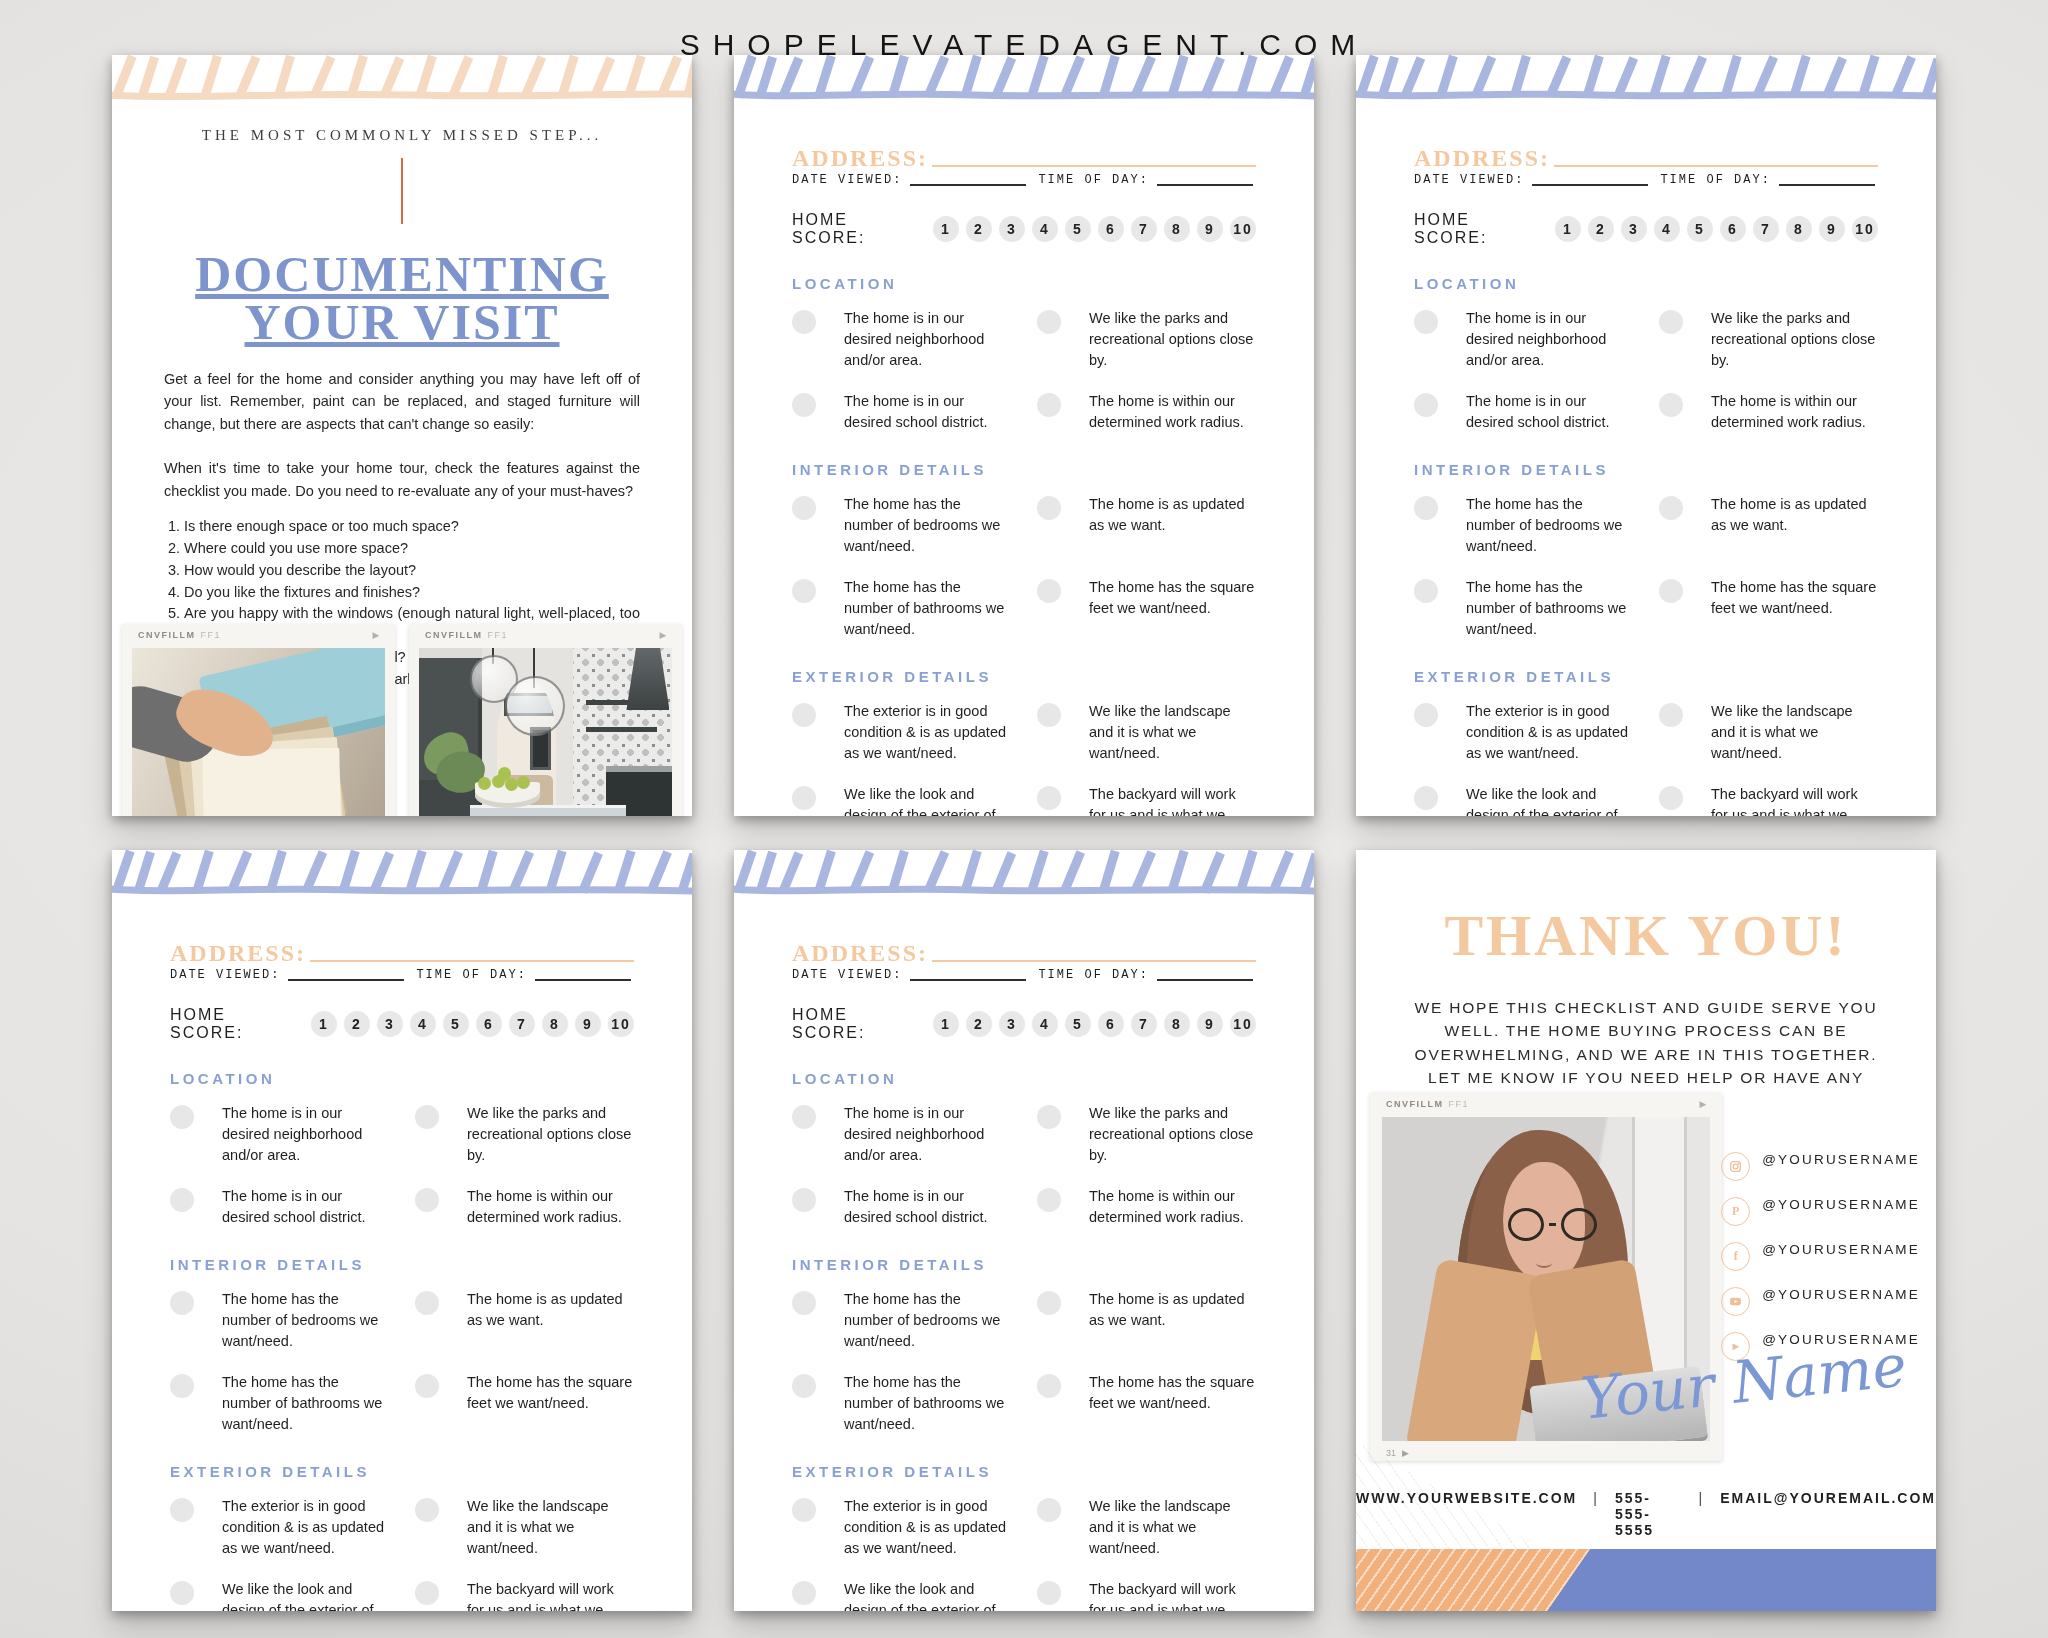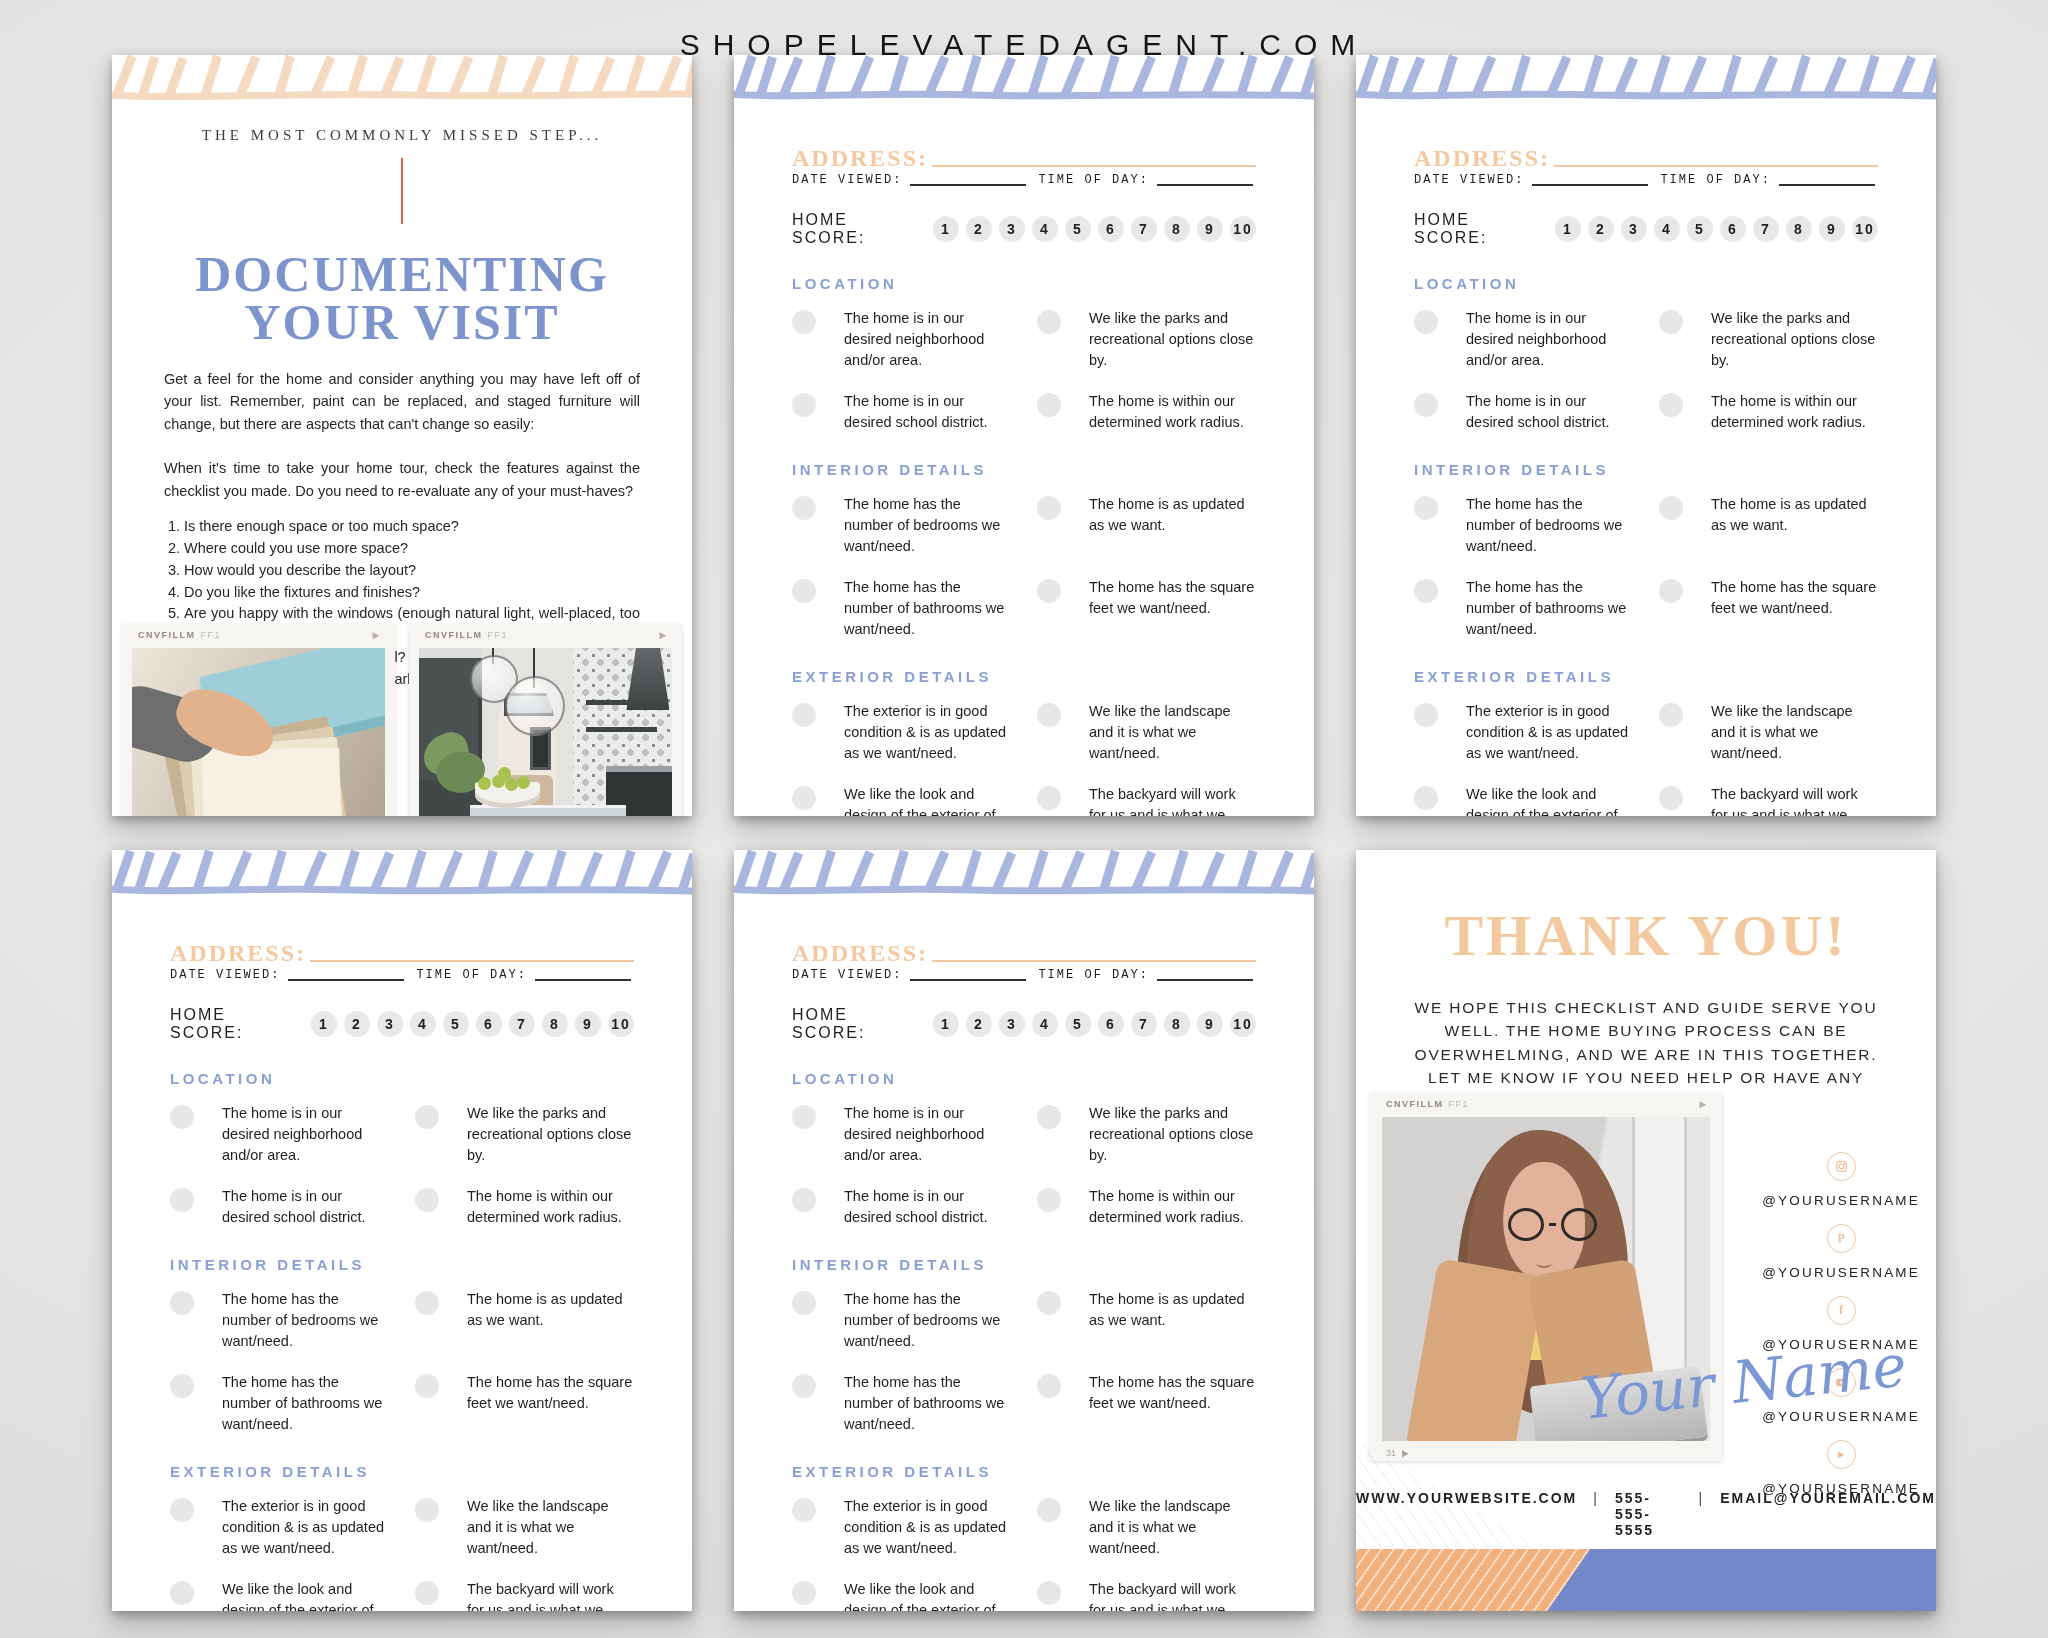--- a/index.html
+++ b/index.html
@@ -14,21 +14,21 @@
     box-shadow:0 4px 10px rgba(0,0,0,.30), 0 16px 28px rgba(0,0,0,.18);}
   
   .ribbon{position:absolute;top:-2px;left:-4px;width:calc(100% + 8px);height:50px;display:block;}
   .ribbon.peach{color:#f5d9c1;}
   .ribbon.blue{color:#a9b7e0;}
   
   .eyebrow{margin-top:72px;text-align:center;font-family:"Liberation Serif",serif;
     font-size:15px;letter-spacing:4px;color:#3d3d3d;}
   .vline{width:2px;height:66px;background:#e0663c;margin:14px auto 10px auto;}
   .doc-title{margin:26px 0 0 0;text-align:center;font-family:"Liberation Serif",serif;
-    font-weight:600;font-size:50px;line-height:.96;color:#7d95cc;letter-spacing:2px;}
+    font-weight:600;font-size:50px;line-height:.96;color:#7d95cc;letter-spacing:2px;text-decoration:underline;}
   .doc-para{margin:22px 52px 0 52px;font-size:14.5px;line-height:1.55;text-align:justify;color:#262626;}
   .doc-list{margin:14px 52px 0 54px;padding-left:18px;font-size:14.5px;line-height:1.5;color:#262626;}
   .doc-list li{text-align:justify;}
   .doc-photos{position:absolute;left:10px;right:10px;bottom:-20px;display:flex;gap:14px;height:212px;}
   
   .film-frame{position:relative;flex:1;margin:0;background:#f7f5f1;border-radius:2px;
     padding:24px 10px 16px 10px;box-shadow:0 1px 4px rgba(0,0,0,.15);}
   .film-head{position:absolute;top:6px;left:16px;right:14px;display:flex;align-items:center;
     font-size:9px;letter-spacing:1.5px;color:#9b968e;}
   .film-brand{font-weight:700;color:#8f8a82;}
@@ -128,21 +128,21 @@
     clip-path:polygon(0 0,50% 48%,100% 0,100% 100%,0 100%);}
   .pp-blazer-l{position:absolute;left:12%;top:46%;width:33%;height:60%;background:#d8a77c;
     border-radius:14px;transform:rotate(10deg);}
   .pp-blazer-r{position:absolute;right:18%;top:46%;width:33%;height:60%;background:#d2a176;
     border-radius:14px;transform:rotate(-10deg);}
   .pp-laptop{position:absolute;left:46%;bottom:-2%;width:52%;height:22%;
     background:linear-gradient(#dedede,#b5b5b5);border-radius:5px;transform:rotate(-7deg);
     box-shadow:0 4px 0 #9a9a9a;}
   
   .social{position:absolute;right:16px;top:302px;display:flex;flex-direction:column;gap:16px;}
-  .social-row{display:flex;align-items:center;gap:12px;flex-direction:column;}
+  .social-row{display:flex;gap:12px;}
   .soc-circle{width:27px;height:27px;border-radius:50%;border:1.5px solid #f0c4a0;color:#eebf9b;
     display:flex;align-items:center;justify-content:center;font-size:12px;font-weight:700;
     font-family:"Liberation Serif",serif;}
   .soc-circle svg{display:block;}
   .soc-handle{font-size:13.5px;letter-spacing:2.2px;color:#232323;}
   .signature{position:absolute;left:196px;top:498px;width:384px;text-align:center;
     font-family:"DejaVu Serif",serif;font-style:italic;font-size:58px;color:#7b97d4;
     transform:rotate(-6deg);white-space:nowrap;}
   .contact{position:absolute;top:640px;left:0;width:100%;display:flex;justify-content:center;
     gap:16px;font-size:14px;letter-spacing:2px;color:#1f1f1f;font-weight:700;}

